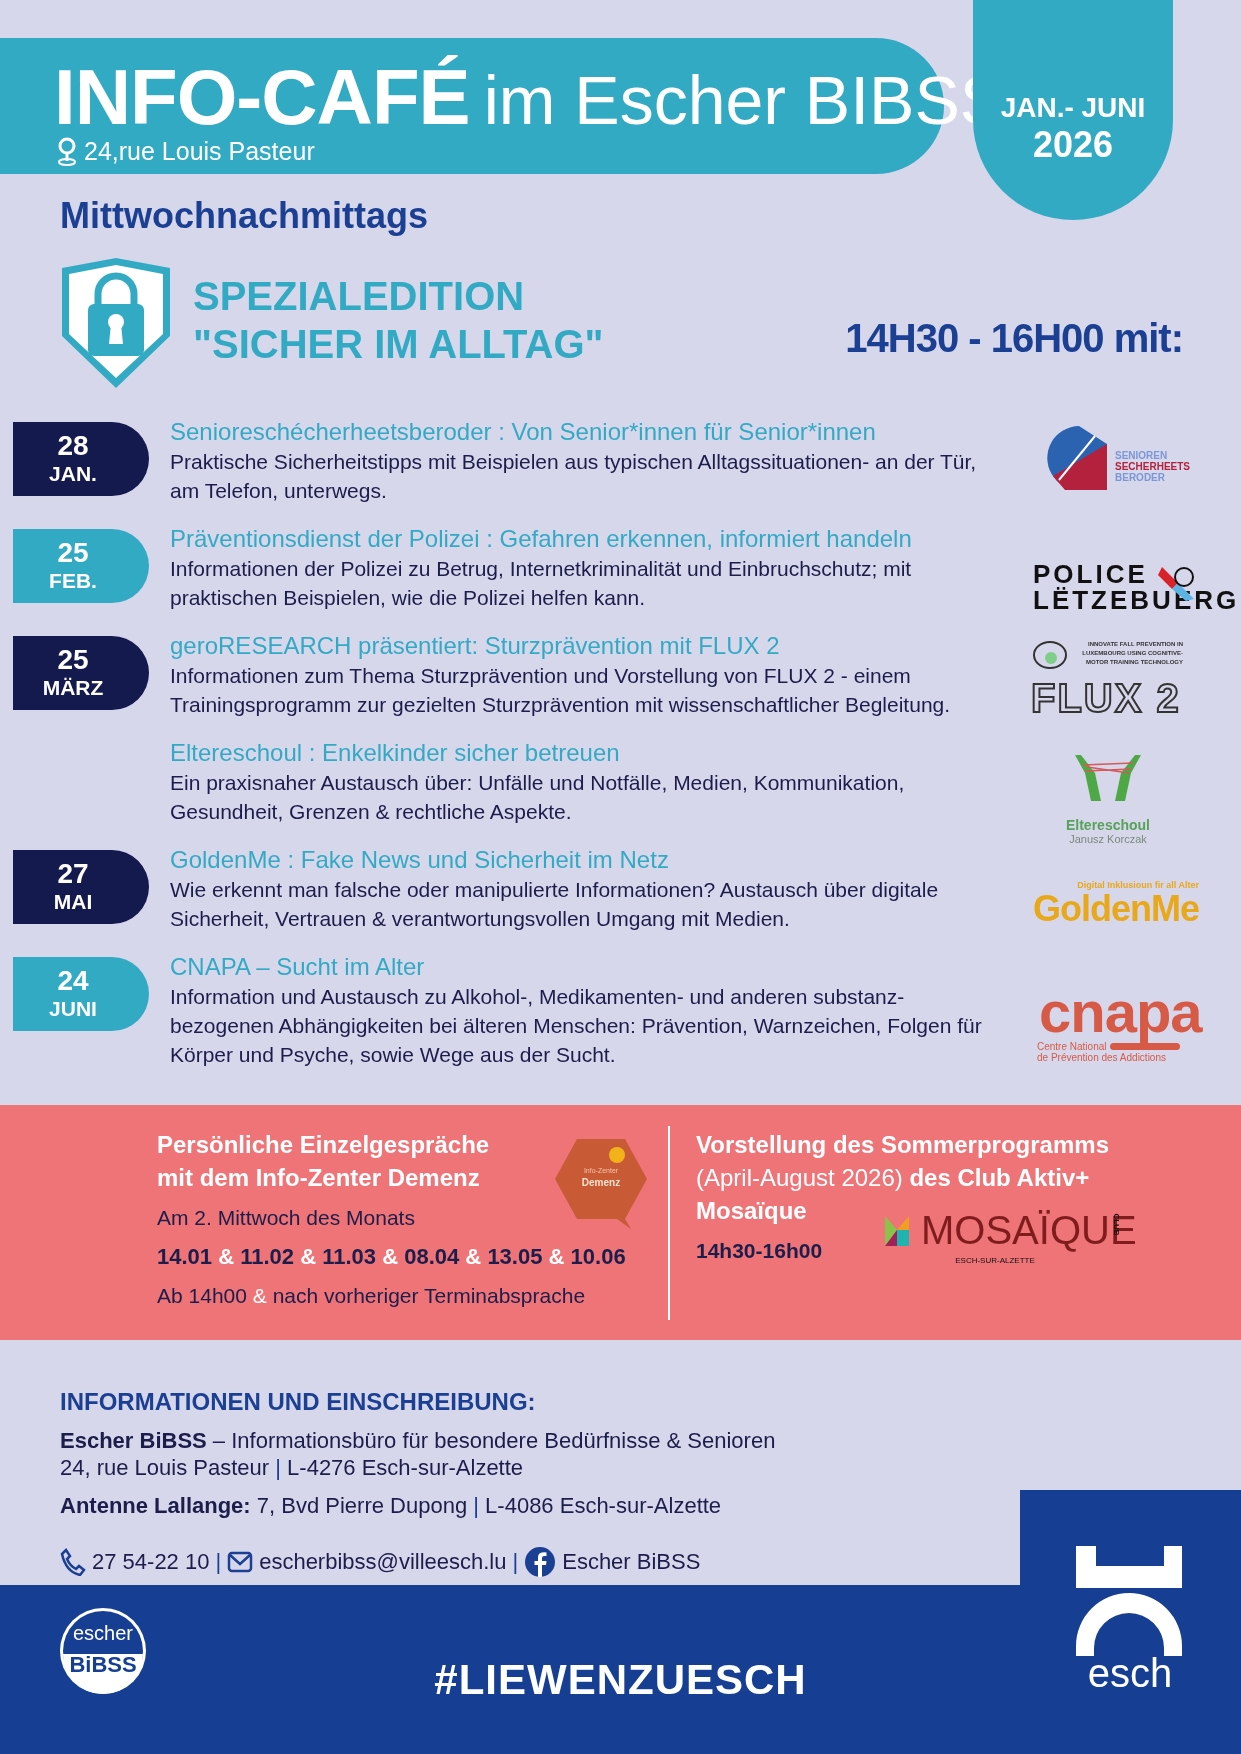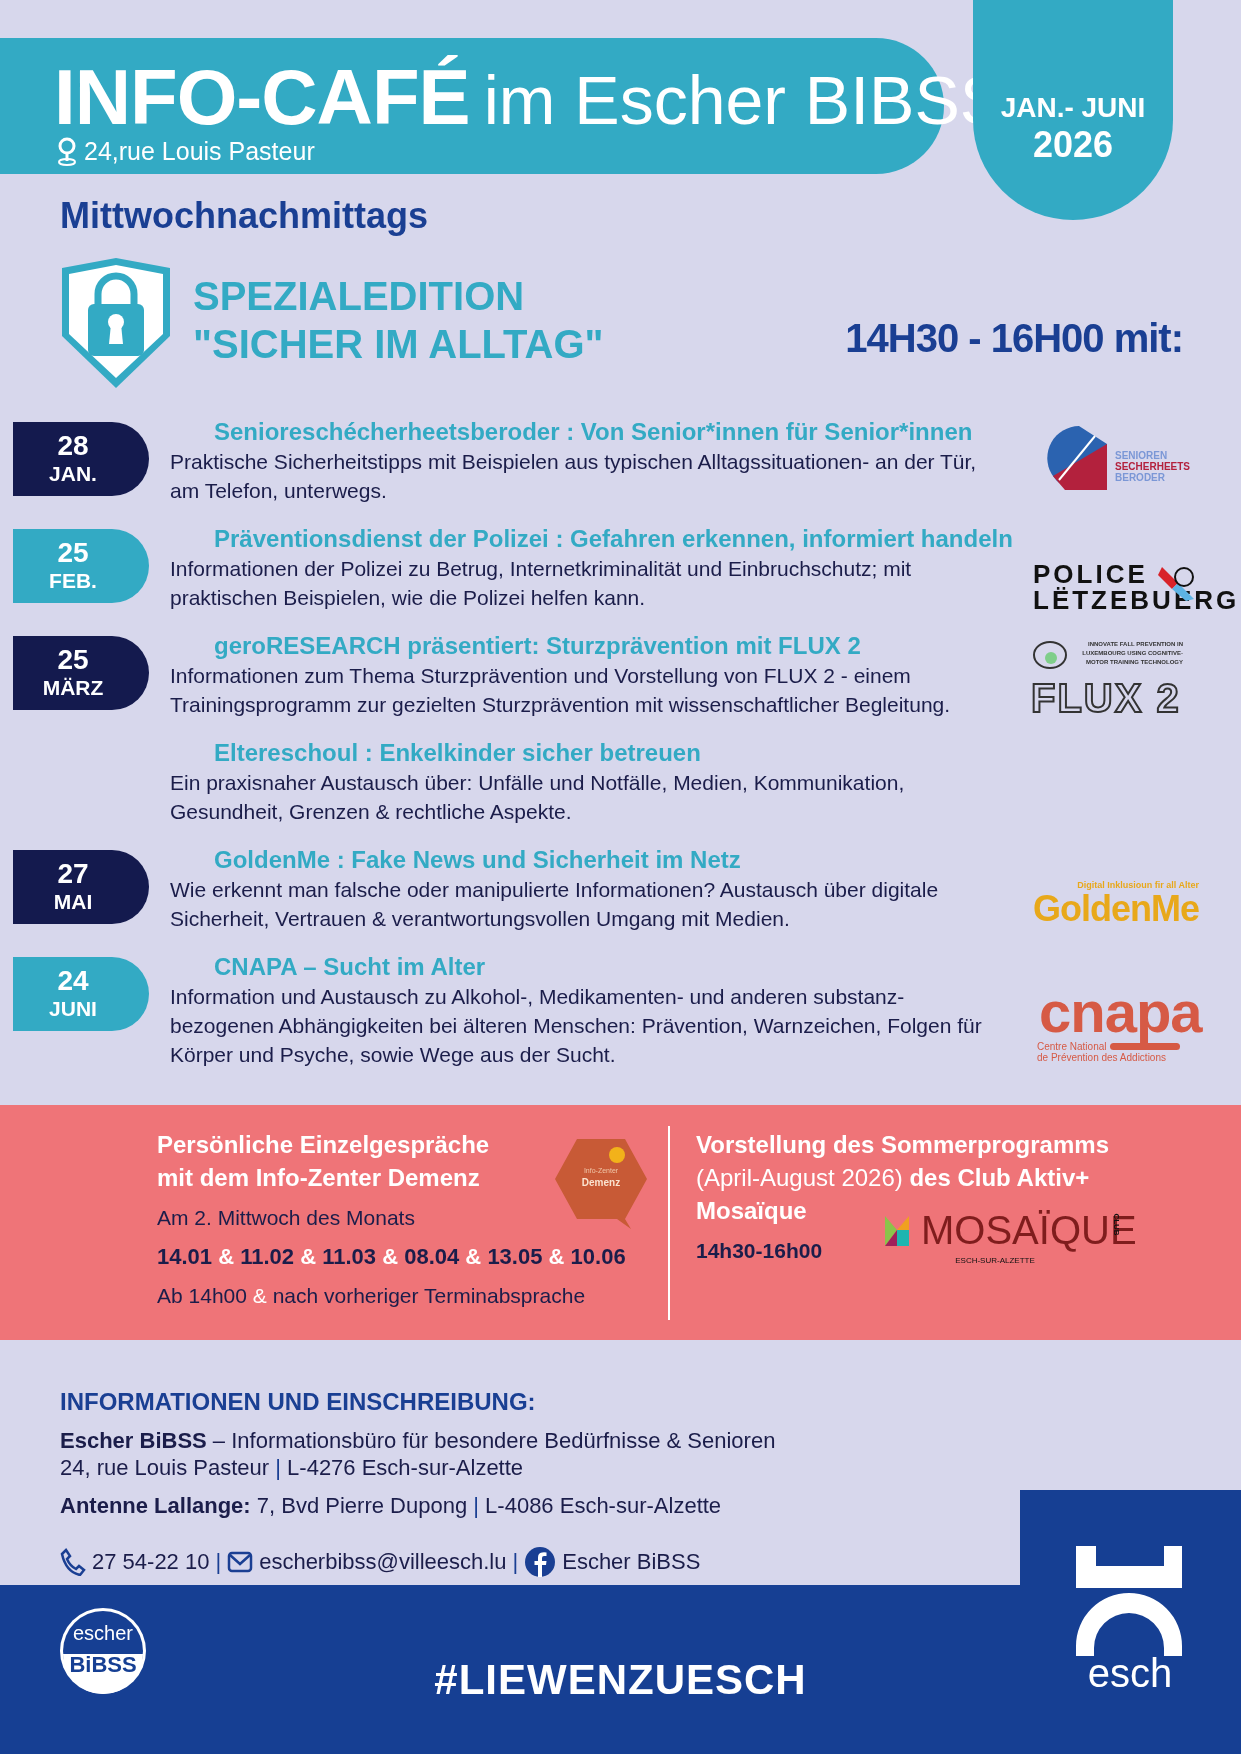--- a/index.html
+++ b/index.html
@@ -46,21 +46,21 @@
   .badge {
     position: absolute; left: 0; top: 4px; width: 136px; height: 74px;
     border-radius: 0 37px 37px 0;
     color: #fff; text-align: center; font-weight: 700;
     display: flex; flex-direction: column; justify-content: center; padding-right: 16px;
   }
   .badge .d { font-size: 28px; line-height: 30px; }
   .badge .m { font-size: 21px; line-height: 26px; }
   .badge.dark { background: #141a4e; }
   .badge.teal { background: #33aac4; }
-  .ev-title { position: absolute; left: 157px; top: 0; font-size: 24px; font-weight: 700; color: #33aac4; white-space: nowrap; margin-left: 44px; }
+  .ev-title { position: absolute; left: 157px; top: 0; font-size: 24px; font-weight: 400; color: #33aac4; white-space: nowrap; }
   .ev-desc { position: absolute; left: 157px; top: 29px; width: 835px; font-size: 21px; line-height: 29px; color: #1b1d4a; }
 
   .logo { position: absolute; }
 
   
   .redband { left: 0; top: 1105px; width: 1241px; height: 235px; background: #ef7478; }
   .rb-left { left: 157px; top: 1128px; width: 500px; }
   .rb-h { color: #fff; font-size: 24px; font-weight: 700; line-height: 33px; }
   .rb-p { font-size: 21px; color: #1b1d4a; margin-top: 12px; }
   .rb-dates { font-size: 22px; font-weight: 700; color: #1b1d4a; margin-top: 14px; white-space: nowrap; }
@@ -173,20 +173,29 @@
       <circle cx="20" cy="20" r="6" fill="#7fce8a"></circle>
     </svg>
     <div style="position:absolute;left:40px;top:2px;width:112px;font-size:6px;font-weight:700;line-height:9px;color:#333;text-align:right;">INNOVATE FALL PREVENTION IN LUXEMBOURG USING COGNITIVE-MOTOR TRAINING TECHNOLOGY</div>
     <div style="position:absolute;left:0;top:40px;font-size:40px;font-weight:700;color:#d7d7ec;-webkit-text-stroke:2px #333;letter-spacing:2px;line-height:40px;">FLUX 2</div>
   </div>
 </div>
 
 <div class="abs event" style="top:739px">
   <div class="ev-title">Eltereschoul : Enkelkinder sicher betreuen</div>
   <div class="ev-desc">Ein praxisnaher Austausch über: Unfälle und Notfälle, Medien, Kommunikation, Gesundheit, Grenzen &amp; rechtliche Aspekte.</div>
+  <div class="logo" style="left:1040px;top:14px;width:110px;height:110px;text-align:center;">
+    <svg width="90" height="52" viewBox="0 0 90 52">
+      <path d="M12 2 L22 20 L28 48 L38 48 L32 20 L18 2 Z" fill="#4ea845"></path>
+      <path d="M78 2 L68 20 L62 48 L52 48 L58 20 L72 2 Z" fill="#4ea845"></path>
+      <path d="M20 12 L70 10 M22 18 L68 16 M24 14 L66 20" stroke="#d45a5a" stroke-width="1.5"></path>
+    </svg>
+    <div style="font-size:14px;font-weight:700;color:#58a25a;margin-top:8px;">Eltereschoul</div>
+    <div style="font-size:11px;color:#7a8a7a;">Janusz Korczak</div>
+  </div>
 </div>
 
 <div class="abs event" style="top:846px">
   <div class="badge dark">
     <div class="d">27</div>
     <div class="m">MAI</div>
   </div>
   <div class="ev-title">GoldenMe : Fake News und Sicherheit im Netz</div>
   <div class="ev-desc">Wie erkennt man falsche oder manipulierte Informationen? Austausch über digitale Sicherheit, Vertrauen &amp; verantwortungsvollen Umgang mit Medien.</div>
   <div class="logo" style="left:1004px;top:34px;width:182px;height:64px;text-align:right;">

